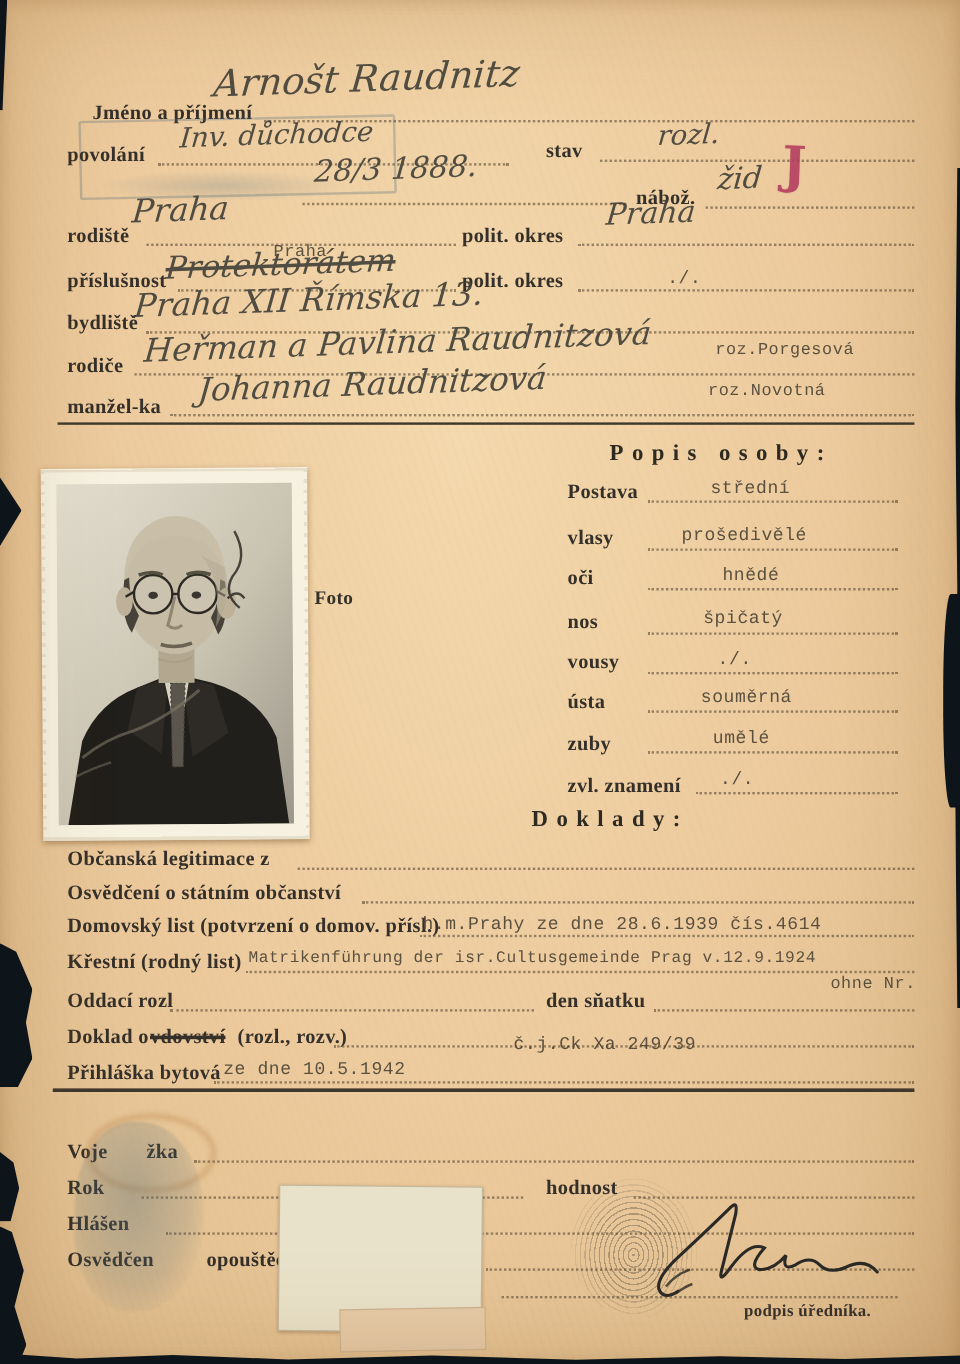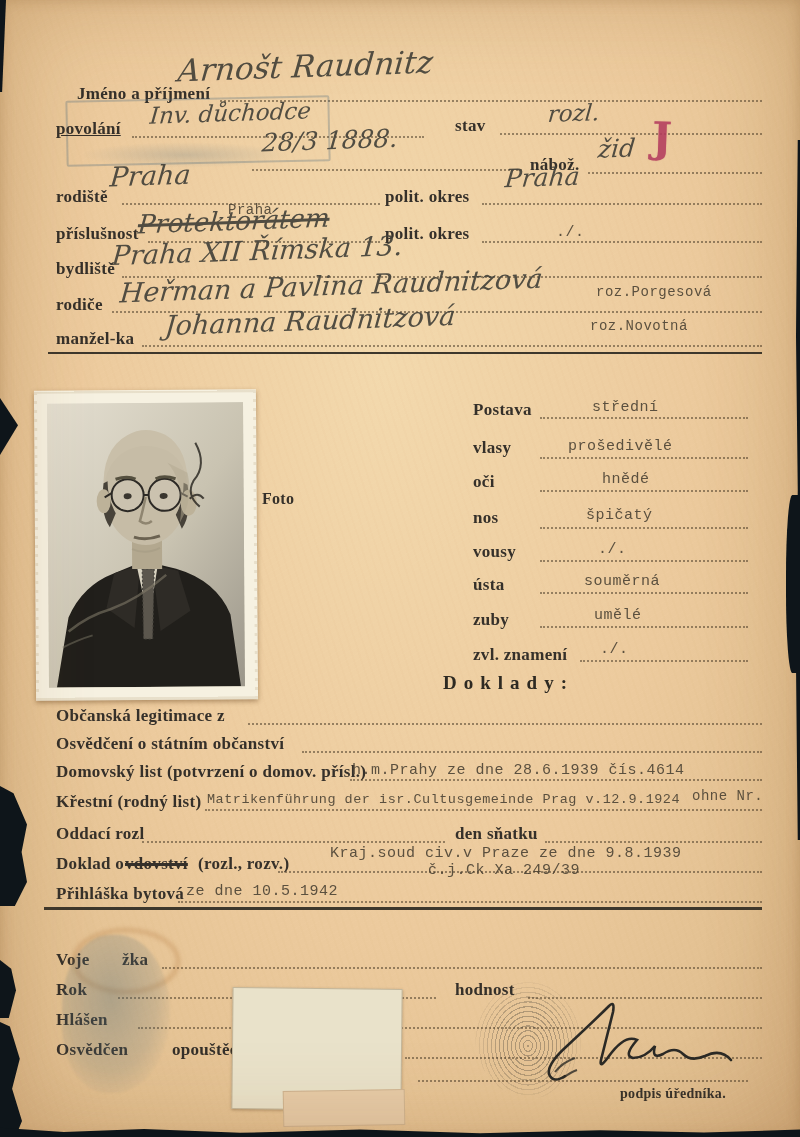--- a/index.html
+++ b/index.html
@@ -59,21 +59,21 @@
   <div class="texture"></div>
 
   <div class="hw hw-big" style="left:178px;top:48px;">Arnošt Raudnitz</div>
   <div class="lbl" style="left:44px;top:84px;margin-left:33px;">Jméno a příjmení</div>
   <div class="leader" style="left:220px;top:100px;width:542px;"></div>
 
   <div class="stampbox" style="left:66px;top:98px;width:260px;height:62px;"></div>
   <div class="stampsmudge" style="left:80px;top:142px;width:210px;height:26px;"></div>
 
   <div class="hw" style="left:150px;top:100px;font-size:23px;">Inv. důchodce</div>
-  <div class="lbl" style="left:56px;top:119px;text-decoration:underline;">povolání</div>
+  <div class="lbl" style="left:56px;top:119px;">povolání</div>
   <div class="leader" style="left:132px;top:136px;width:292px;"></div>
   <div class="lbl" style="left:455px;top:116px;">stav</div>
   <div class="hw" style="left:548px;top:100px;font-size:23px;">rozl.</div>
   <div class="leader" style="left:500px;top:133px;width:262px;"></div>
   <div class="jstamp" style="left:652px;top:113px;">J</div>
 
   <div class="hw" style="left:262px;top:126px;font-size:25px;">28/3 1888.</div>
   <div class="leader" style="left:252px;top:169px;width:270px;"></div>
   <div class="lbl" style="left:530px;top:155px;">nábož.</div>
   <div class="hw" style="left:598px;top:134px;font-size:25px;">žid</div>
@@ -154,20 +154,21 @@
         <path d="M120 60 Q138 80 132 120 Q146 96 140 70 Z" fill="#b2a78f" opacity=".5"></path>
 
         <path d="M148 40 Q160 62 146 78 Q138 92 152 104 M142 96 Q150 88 156 96" stroke="#23211c" stroke-width="2" fill="none" opacity=".8"></path>
         <path d="M20 228 Q40 212 62 206 Q90 196 118 172" stroke="#86806e" stroke-width="2.5" fill="none" opacity=".55"></path>
         <path d="M14 244 Q30 236 44 232" stroke="#86806e" stroke-width="2" fill="none" opacity=".45"></path>
       </svg>
     </div>
   </div>
   <div class="lbl" style="left:262px;top:490px;font-size:16px;">Foto</div>
 
+  <div class="heading" style="left:508px;top:367px;">Popis osoby:</div>
 
   <div class="lbl" style="left:473px;top:400px;">Postava</div>
   <div class="tw" style="left:592px;top:399px;">střední</div>
   <div class="leader" style="left:540px;top:417px;width:208px;"></div>
 
   <div class="lbl" style="left:473px;top:438px;">vlasy</div>
   <div class="tw" style="left:568px;top:438px;">prošedivělé</div>
   <div class="leader" style="left:540px;top:457px;width:208px;"></div>
 
   <div class="lbl" style="left:473px;top:472px;">oči</div>
@@ -201,32 +202,31 @@
 
   <div class="lbl" style="left:56px;top:734px;">Osvědčení o státním občanství</div>
   <div class="leader" style="left:302px;top:751px;width:460px;"></div>
 
   <div class="lbl" style="left:56px;top:762px;">Domovský list (potvrzení o domov. přísl.)</div>
   <div class="tw" style="left:352px;top:762px;">h.m.Prahy ze dne 28.6.1939 čís.4614</div>
   <div class="leader" style="left:350px;top:779px;width:412px;"></div>
 
   <div class="lbl" style="left:56px;top:792px;">Křestní (rodný list)</div>
   <div class="tw" style="left:207px;top:792px;font-size:13.5px;">Matrikenführung der isr.Cultusgemeinde Prag v.12.9.1924</div>
-  <div class="tw" style="left:692px;top:788px;font-size:14px;">ohne Nr.</div>
+  <div class="tw" style="left:692px;top:812px;font-size:14px;">ohne Nr.</div>
   <div class="leader" style="left:205px;top:809px;width:557px;"></div>
 
   <div class="lbl" style="left:56px;top:824px;">Oddací rozl</div>
   <div class="leader" style="left:142px;top:841px;width:303px;"></div>
   <div class="lbl" style="left:455px;top:824px;">den sňatku</div>
   <div class="leader" style="left:545px;top:841px;width:217px;"></div>
 
   <div class="lbl" style="left:56px;top:854px;">Doklad o</div>
   <div class="lbl struck" style="left:125px;top:854px;">vdovství</div>
   <div class="lbl" style="left:198px;top:854px;">(rozl., rozv.)</div>
-  <div class="tw" style="left:330px;top:845px;">Kraj.soud civ.v Praze ze dne 9.8.1939</div>
   <div class="tw" style="left:428px;top:862px;">č.j.Ck Xa 249/39</div>
   <div class="leader" style="left:278px;top:871px;width:484px;"></div>
 
   <div class="lbl" style="left:56px;top:884px;">Přihláška bytová</div>
   <div class="tw" style="left:186px;top:883px;">ze dne 10.5.1942</div>
   <div class="leader" style="left:178px;top:901px;width:584px;"></div>
 
   <div class="rule" style="left:44px;top:907px;width:718px;height:3px;"></div>
 
 

